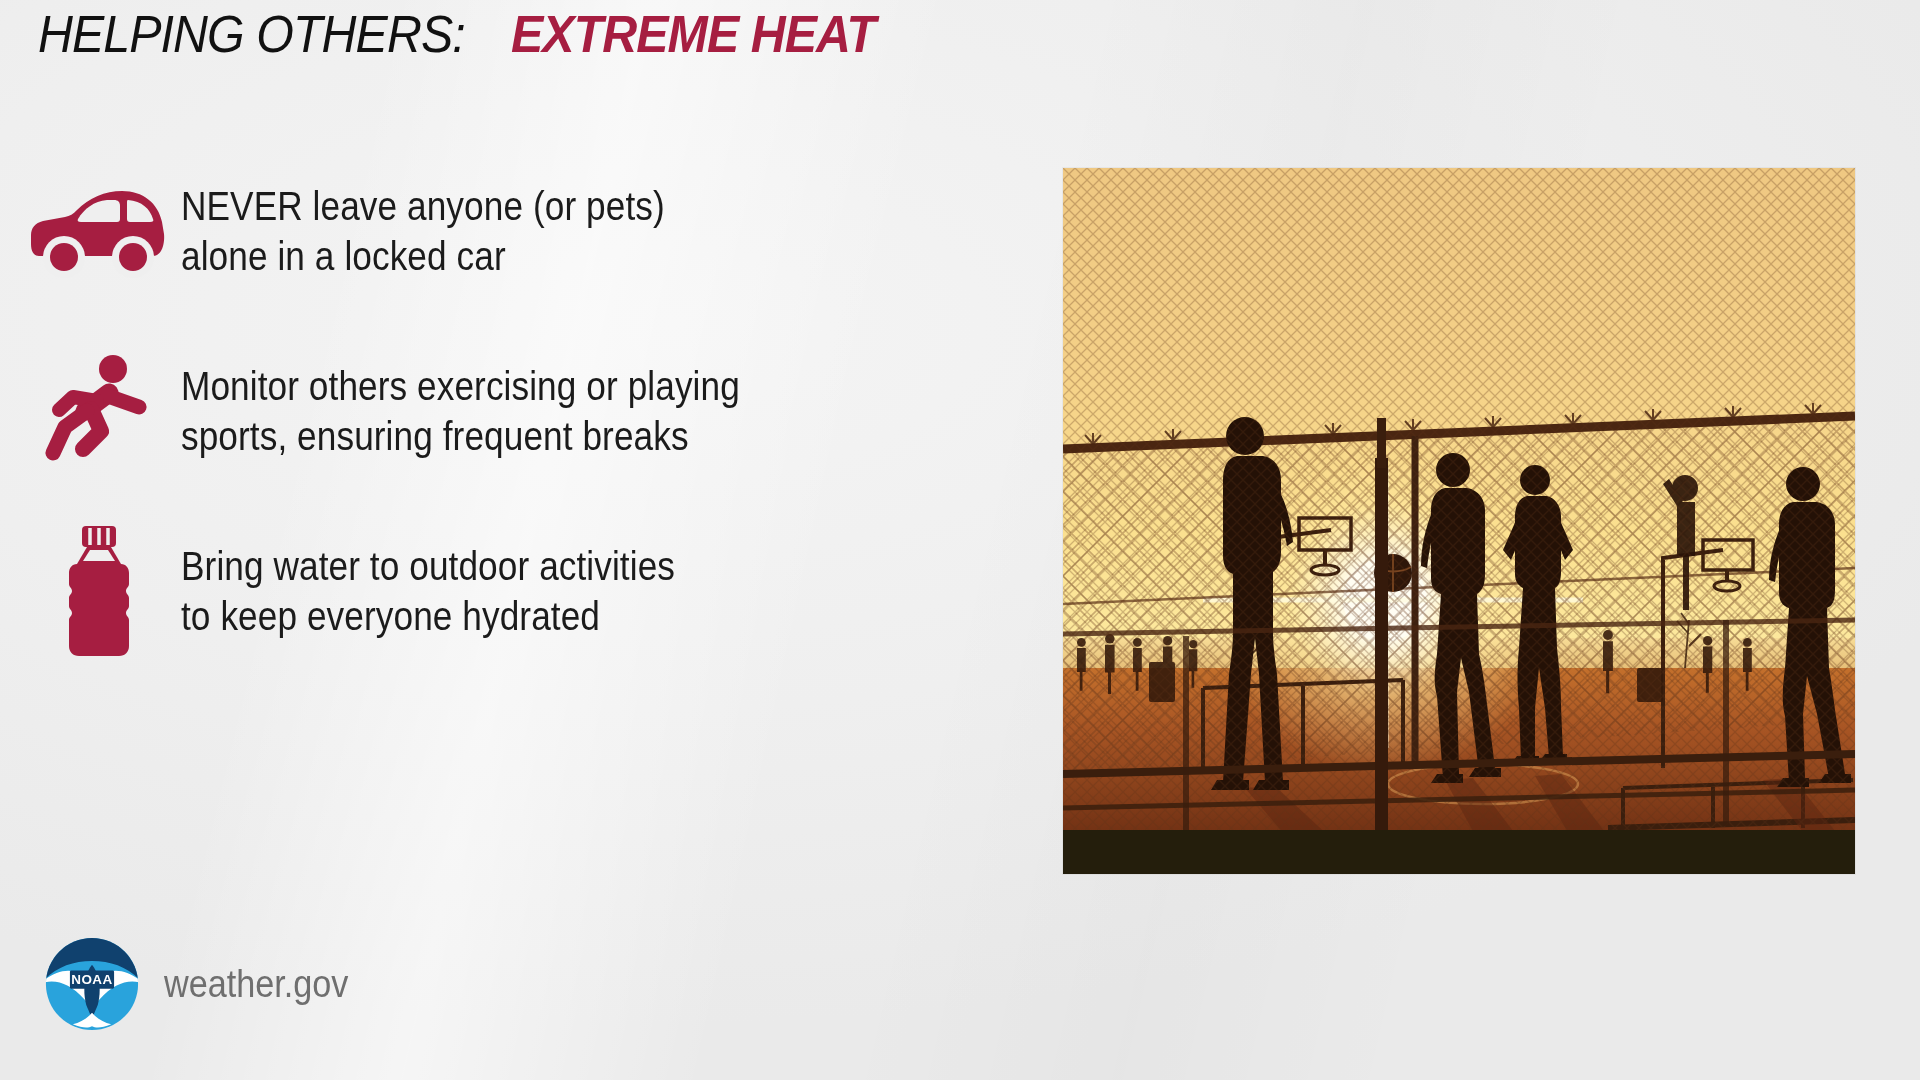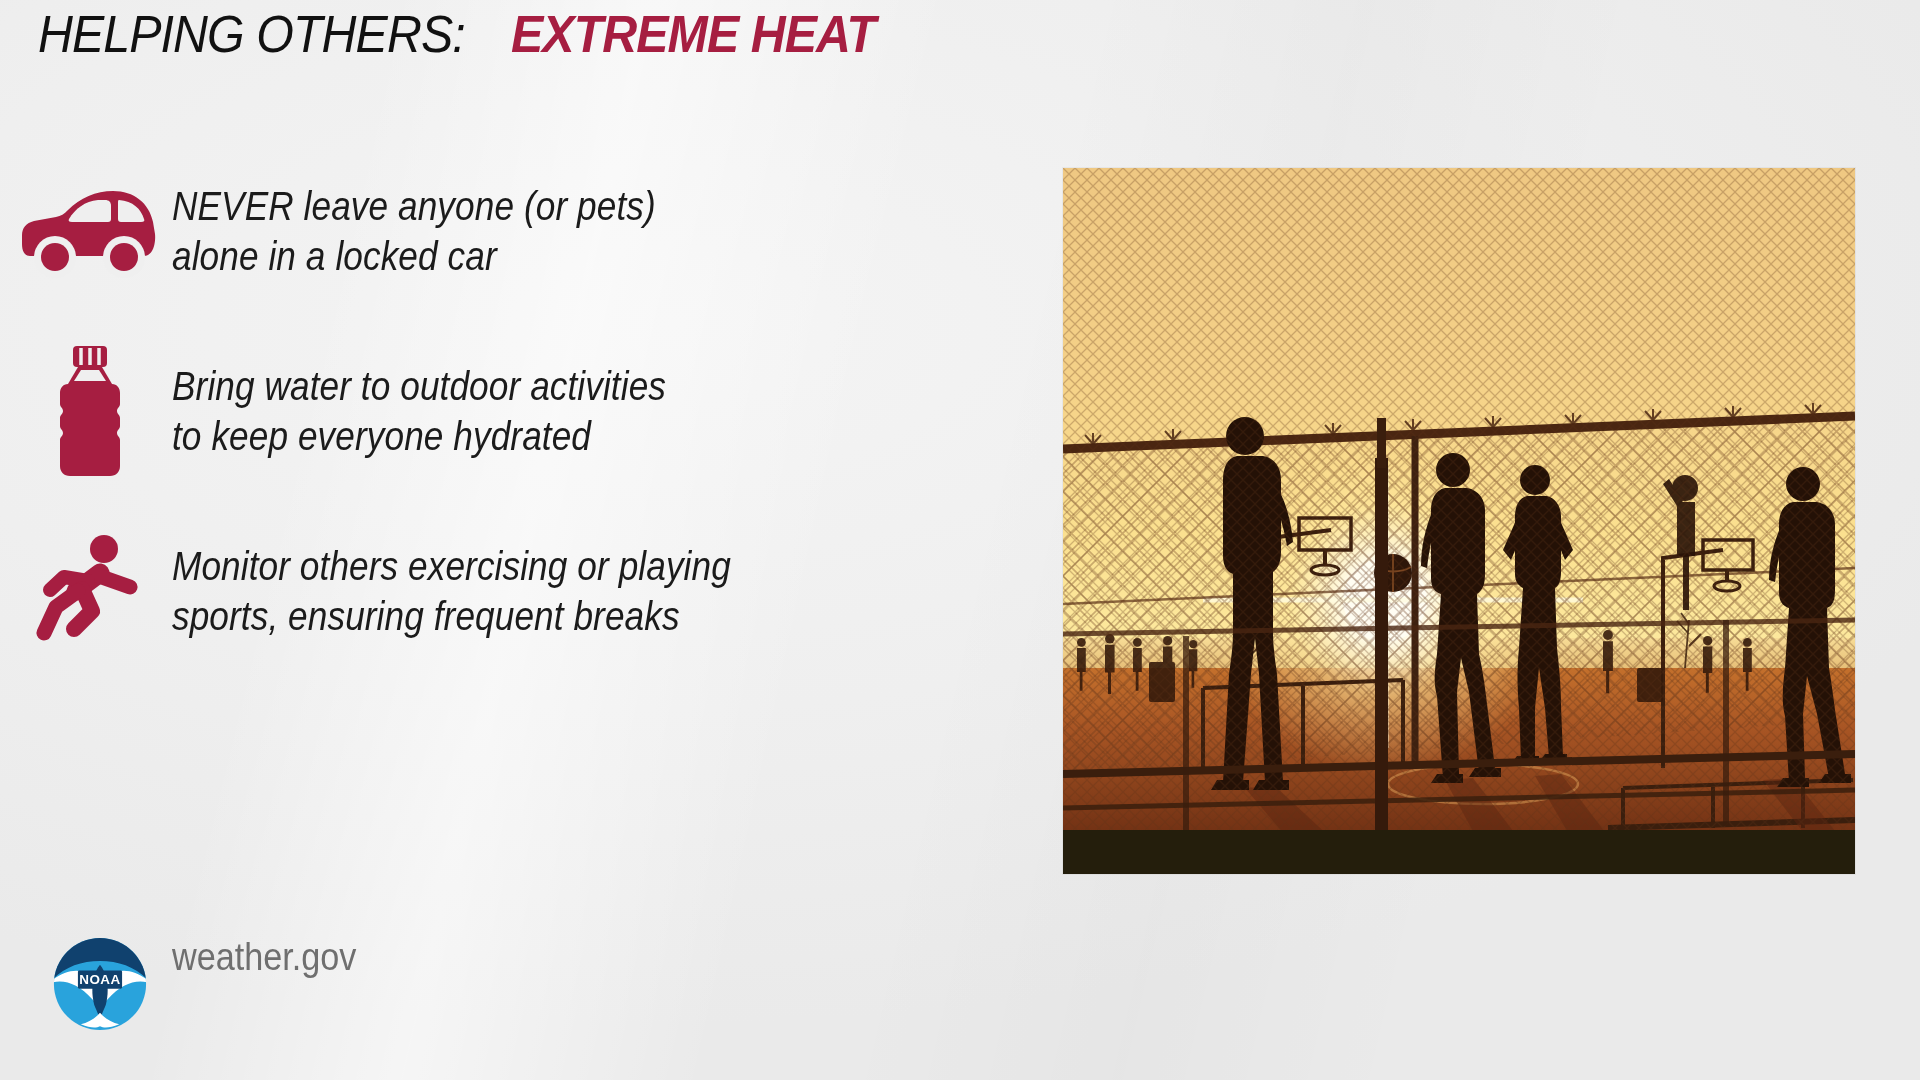--- a/index.html
+++ b/index.html
@@ -52,23 +52,22 @@
     font-stretch:condensed;
     transform:scaleX(.93);
     transform-origin:left center;
     display:inline-block;
     margin-left:14px;
   }
 
   
   .tips {
     position:absolute;
-    left:7px; top:168px;
+    left:16px; top:168px;
     width:1020px;
-    font-style:italic;
   }
   .tip {
     display:flex;
     align-items:center;
     height:128px;
     margin-bottom:52px;
   }
   .tip-icon {
     width:165px;
     min-width:165px;
@@ -83,23 +82,23 @@
     font-weight:300;
     transform:scaleX(.88);
     transform-origin:left center;
     white-space:pre-line;
     letter-spacing:.1px;
   }
 
   
   .footer {
     position:absolute;
-    left:52px; bottom:48px;
+    left:44px; bottom:48px;
     display:flex;
-    align-items:flex-start;
+    align-items:center;
   }
   .noaa-logo { width:96px; height:96px; }
   .footer-label {
     font-size:38px;
     font-weight:300;
     color:#6f6f6f;
     margin-left:24px;
     transform:scaleX(.9);
     transform-origin:left center;
   }
@@ -147,20 +146,43 @@
         <circle cx="102" cy="71" r="21" fill="#efefef"></circle>
         <circle cx="102" cy="71" r="14" fill="#A61E41"></circle>
       </svg>
     </div>
     <div class="tip-text">NEVER leave anyone (or pets)
 alone in a locked car</div>
   </div>
 
   <div class="tip">
     <div class="tip-icon">
+      <svg width="120" height="118" viewBox="0 0 120 118" aria-hidden="true">
+        <g fill="none" stroke="#A61E41" stroke-linecap="round" stroke-linejoin="round">
+
+          <circle cx="74" cy="16" r="14" fill="#A61E41" stroke="none"></circle>
+
+          <path d="M70 40 L46 58" stroke-width="19"></path>
+
+          <path d="M66 42 L100 54" stroke-width="15"></path>
+
+          <path d="M58 48 L34 44 L20 57" stroke-width="14"></path>
+
+          <path d="M52 56 L62 78 L44 96" stroke-width="16"></path>
+
+          <path d="M48 58 L26 74 L14 100" stroke-width="15"></path>
+        </g>
+      </svg>
+    </div>
+    <div class="tip-text">Monitor others exercising or playing
+sports, ensuring frequent breaks</div>
+  </div>
+
+  <div class="tip">
+    <div class="tip-icon">
       <svg width="72" height="132" viewBox="0 0 72 132" aria-hidden="true">
         <g fill="#A61E41">
 
           <rect x="19" y="0" width="34" height="21" rx="4"></rect>
 
           <path d="M24 21 L48 21 L58 38 L14 38 Z"></path>
 
           <path d="M14 38 L58 38
                    C63 38 66 42 66 47 L66 58
                    C66 61 63 62 63 65 C63 68 66 69 66 72
@@ -176,43 +198,20 @@
           <line x1="27" y1="2" x2="27" y2="19"></line>
           <line x1="36" y1="2" x2="36" y2="19"></line>
           <line x1="45" y1="2" x2="45" y2="19"></line>
         </g>
 
         <path d="M27 24 L45 24 L52 35 L20 35 Z" fill="#efefef"></path>
       </svg>
     </div>
     <div class="tip-text">Bring water to outdoor activities
 to keep everyone hydrated</div>
-  </div>
-
-  <div class="tip">
-    <div class="tip-icon">
-      <svg width="120" height="118" viewBox="0 0 120 118" aria-hidden="true">
-        <g fill="none" stroke="#A61E41" stroke-linecap="round" stroke-linejoin="round">
-
-          <circle cx="74" cy="16" r="14" fill="#A61E41" stroke="none"></circle>
-
-          <path d="M70 40 L46 58" stroke-width="19"></path>
-
-          <path d="M66 42 L100 54" stroke-width="15"></path>
-
-          <path d="M58 48 L34 44 L20 57" stroke-width="14"></path>
-
-          <path d="M52 56 L62 78 L44 96" stroke-width="16"></path>
-
-          <path d="M48 58 L26 74 L14 100" stroke-width="15"></path>
-        </g>
-      </svg>
-    </div>
-    <div class="tip-text">Monitor others exercising or playing
-sports, ensuring frequent breaks</div>
   </div>
 
 </div>
 
 <div class="footer">
   <div class="noaa-logo">
     <svg viewBox="0 0 100 100" width="96" height="96" aria-hidden="true">
       <defs>
         <clipPath id="noaaCircle">
             <circle cx="50" cy="50" r="48"></circle>

